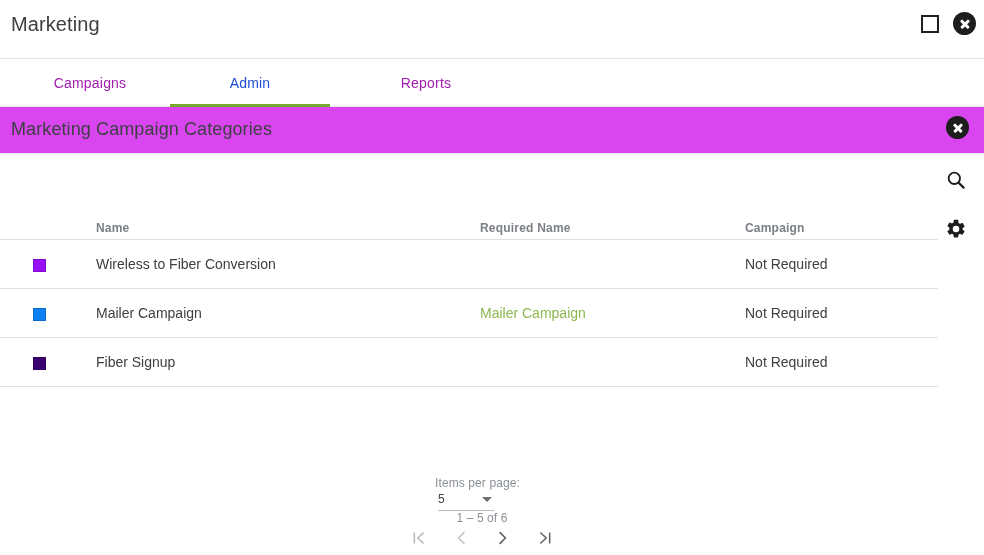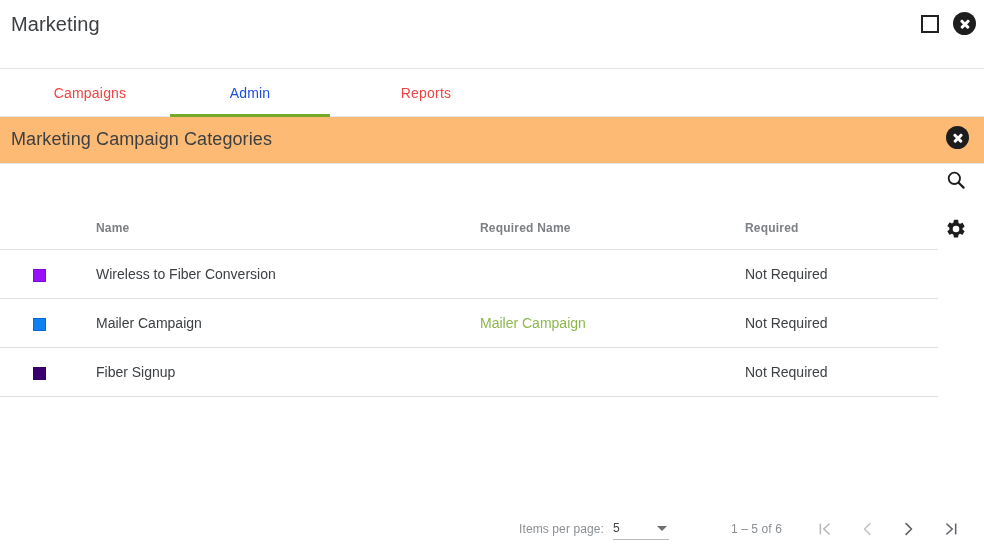--- a/index.html
+++ b/index.html
@@ -18,21 +18,21 @@
     position: relative;
     width: 984px;
     height: 555px;
     background: #ffffff;
     box-sizing: border-box;
   }
 
   
   .titlebar {
     position: relative;
-    height: 69px;
+    height: 59px;
     border-bottom: 1px solid #e3e4e6;
     box-sizing: border-box;
   }
   .app-title {
     position: absolute;
     left: 11px;
     top: 13px;
     font-size: 20px;
     font-weight: 400;
     color: #3d4043;
@@ -85,40 +85,40 @@
     box-sizing: border-box;
     background: #fff;
   }
   .tab {
     position: absolute;
     top: 0;
     height: 48px;
     line-height: 48px;
     text-align: center;
     font-size: 14px;
-    color: #ef4444;
+    color: #a21caf;
     cursor: pointer;
     letter-spacing: 0.2px;
     box-sizing: border-box;
   }
   .tab.active {
     color: #1d4ed8;
     border-bottom: 3px solid #76a82b;
   }
   .tab-0 { left: 10px;  width: 160px; }
   .tab-1 { left: 170px; width: 160px; }
   .tab-2 { left: 346px; width: 160px; }
 
   
   .section-head {
     position: relative;
     height: 47px;
     border-bottom: 1px solid #e6e7e8;
     box-sizing: border-box;
-    background: #fdba74;
+    background: #d946ef;
   }
   .section-title {
     position: absolute;
     left: 11px;
     top: 12px;
     font-size: 18px;
     color: #3d4043;
     font-weight: 400;
     letter-spacing: 0.1px;
   }
@@ -161,21 +161,21 @@
     table-layout: fixed;
   }
   table.grid col.c-swatch { width: 96px; }
   table.grid col.c-name   { width: 384px; }
   table.grid col.c-wf     { width: 265px; }
   table.grid col.c-req    { width: 193px; }
 
   table.grid thead th {
     height: 80px;
     vertical-align: bottom;
-    padding: 0 0 14px 0;
+    padding: 0 0 4px 0;
     text-align: left;
     font-size: 12px;
     font-weight: bold;
     color: #7c8084;
     border-bottom: 1px solid #e0e0e0;
     letter-spacing: 0.2px;
   }
   table.grid tbody td {
     height: 48px;
     padding: 0;
@@ -208,20 +208,21 @@
     right: 0;
     bottom: 4px;
     height: 44px;
     display: flex;
     align-items: center;
     justify-content: flex-end;
     padding-right: 20px;
     box-sizing: border-box;
     font-size: 12px;
     color: #8a8f94;
+    flex-direction: column;
   }
   .pg-label { margin-right: 9px; letter-spacing: 0.1px; }
   .pg-select {
     position: relative;
     min-width: 56px;
     border-bottom: 1px solid #b9bcbf;
     padding: 2px 0 4px 0;
     margin-right: 32px;
     color: #3d4043;
     font-size: 12px;
@@ -300,21 +301,21 @@
         <col class="c-swatch">
           <col class="c-name">
           <col class="c-wf">
           <col class="c-req">
       </colgroup>
       <thead>
         <tr>
           <th></th>
           <th>Name</th>
           <th>Required Name</th>
-          <th>Required</th>
+          <th>Campaign</th>
         </tr>
       </thead>
       <tbody>
         <tr>
           <td>
             <span class="swatch" style="background: rgb(152, 16, 247);"></span>
           </td>
           <td class="cell-name">Wireless to Fiber Conversion</td>
           <td>
             <span class="wf-link" style="color: rgb(140, 184, 78);"></span>

